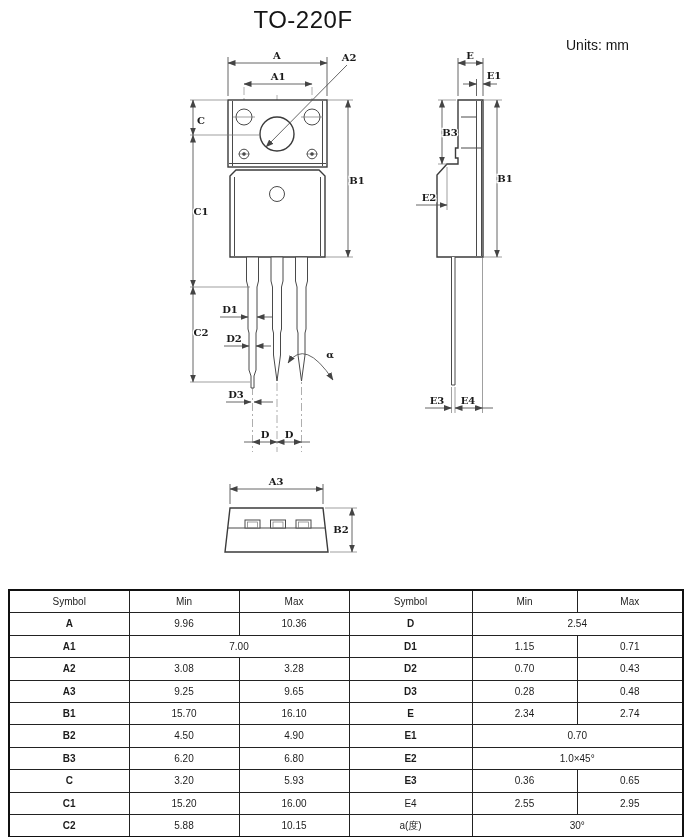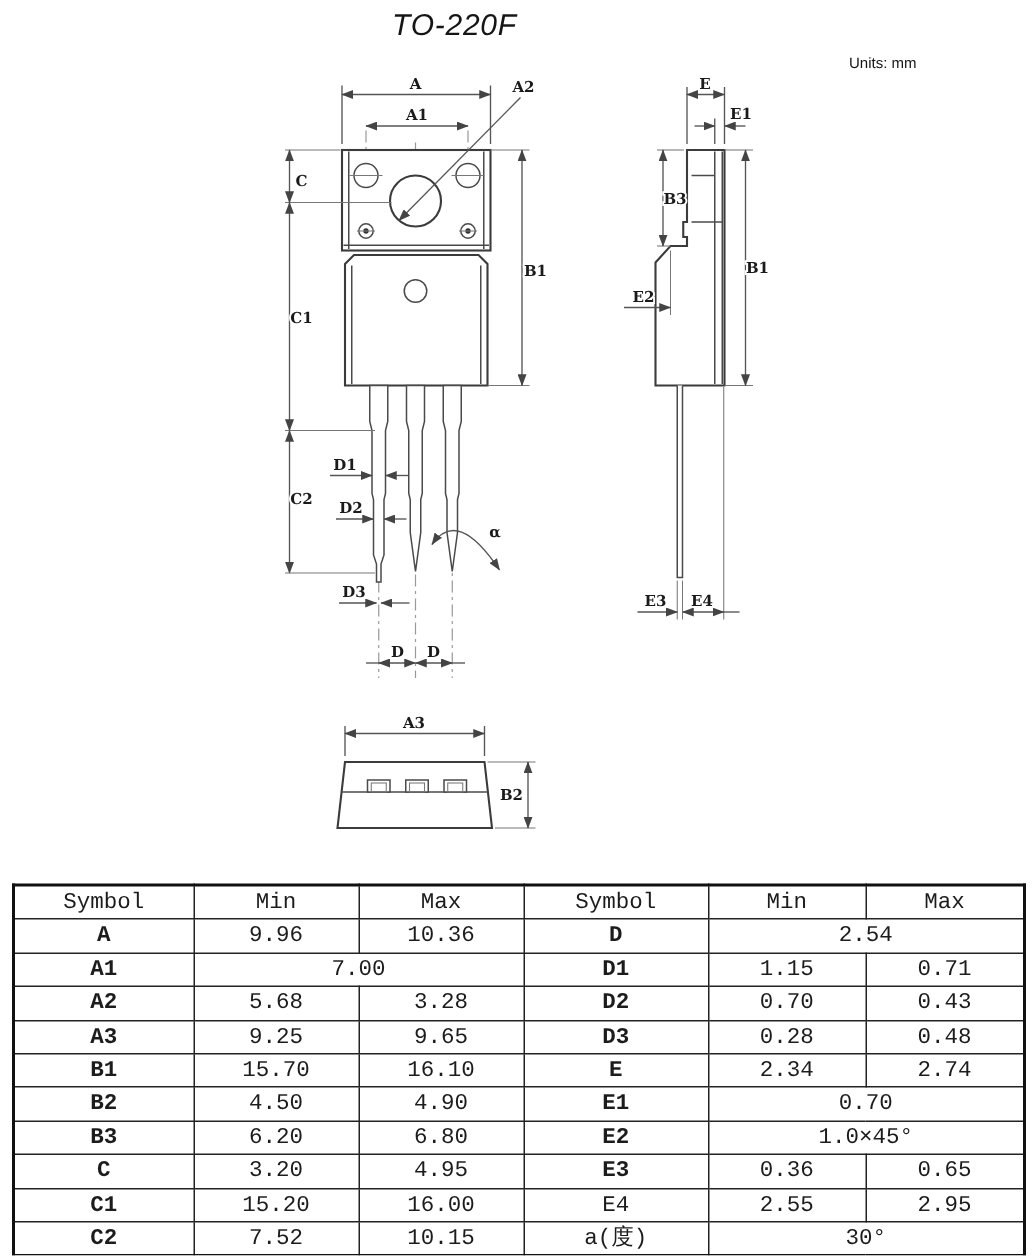--- a/index.html
+++ b/index.html
@@ -1,32 +1,32 @@
 <!DOCTYPE html>
 <html><head>
 <meta charset="utf-8">
 <style>
   html,body{margin:0;padding:0;background:#fff;}
   .page{position:relative;width:690px;height:837px;background:#fff;overflow:hidden;
         font-family:"Liberation Sans",sans-serif;color:#111;}
   .title{position:absolute;top:6px;left:0;width:606px;text-align:center;
-         font-size:20px;letter-spacing:.5px;color:#151515;font-style:italic;}
-  .units{position:absolute;top:37px;left:566px;font-size:10px;color:#151515;}
+         font-size:24px;letter-spacing:.5px;color:#151515;}
+  .units{position:absolute;top:37px;left:566px;font-size:14px;color:#151515;}
   svg.drawing{position:absolute;top:0;left:0;}
   
   .ol{stroke:#3b3b3b;stroke-width:1.4;stroke-linejoin:miter;}
   .ol2{stroke:#4a4a4a;stroke-width:1;}
   .dim{stroke:#555;stroke-width:.9;}
   .thin{stroke:#777;stroke-width:.7;}
   .cl{stroke:#999;stroke-width:.8;stroke-dasharray:8 3 2 3;}
   text.dl{font-family:"DejaVu Serif",serif;font-size:10px;font-weight:bold;
           fill:#1a1a1a;text-anchor:middle;paint-order:stroke;stroke:#fff;stroke-width:2.5px;}
   
   table.dims{position:absolute;left:8px;top:589px;width:674px;border-collapse:collapse;
-             table-layout:fixed;font-family:Liberation Mono, monospace;font-size:15px;color:#1c1c1c;
+             table-layout:fixed;font-family:Liberation Sans, sans-serif;font-size:10px;color:#1c1c1c;
              border:2px solid #111;}
   table.dims th,table.dims td{border:1px solid #222;text-align:center;vertical-align:middle;
              padding:0;height:21.4px;line-height:21.4px;font-weight:normal;overflow:hidden;white-space:nowrap;}
   table.dims td.sym{font-weight:bold;}
 </style>
 </head>
 <body>
 
 <div class="page">
 
@@ -220,21 +220,21 @@
         </tr>
         <tr>
           <td class="sym">A1</td>
           <td colspan="2">7.00</td>
           <td class="sym">D1</td>
           <td>1.15</td>
           <td>0.71</td>
         </tr>
         <tr>
           <td class="sym">A2</td>
-          <td>5.68</td>
+          <td>3.08</td>
           <td>3.28</td>
           <td class="sym">D2</td>
           <td>0.70</td>
           <td>0.43</td>
         </tr>
         <tr>
           <td class="sym">A3</td>
           <td>9.25</td>
           <td>9.65</td>
           <td class="sym">D3</td>
@@ -259,36 +259,36 @@
         <tr>
           <td class="sym">B3</td>
           <td>6.20</td>
           <td>6.80</td>
           <td class="sym">E2</td>
           <td colspan="2">1.0×45°</td>
         </tr>
         <tr>
           <td class="sym">C</td>
           <td>3.20</td>
-          <td>4.95</td>
+          <td>5.93</td>
           <td class="sym">E3</td>
           <td>0.36</td>
           <td>0.65</td>
         </tr>
         <tr>
           <td class="sym">C1</td>
           <td>15.20</td>
           <td>16.00</td>
           <td>E4</td>
           <td>2.55</td>
           <td>2.95</td>
         </tr>
         <tr>
           <td class="sym">C2</td>
-          <td>7.52</td>
+          <td>5.88</td>
           <td>10.15</td>
           <td>a(度)</td>
           <td colspan="2">30°</td>
         </tr>
       </tbody>
   </table>
 
 </div>
 
 </body></html>

